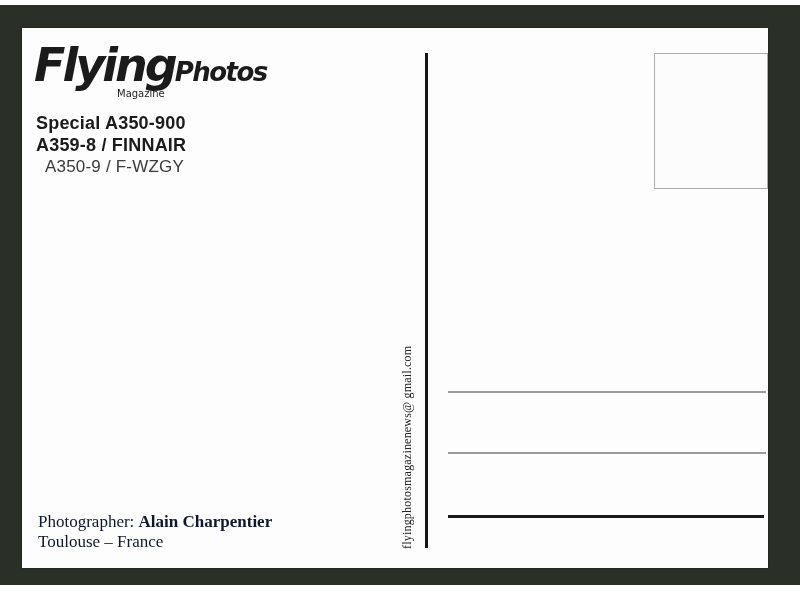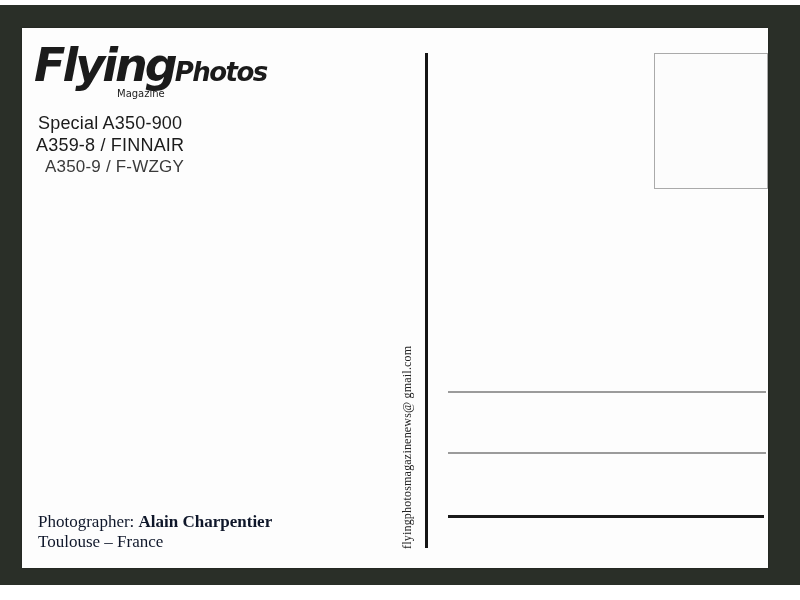--- a/index.html
+++ b/index.html
@@ -26,21 +26,21 @@
     font-size:26px;letter-spacing:-1.5px;line-height:1;
   }
   .logo .tagline{
     position:absolute;left:83px;top:46px;
     font-family:"DejaVu Sans", sans-serif;
     font-size:10px;letter-spacing:0;color:#222;
   }
   
   .title-block{position:absolute;left:14px;top:84px;color:#1b1b1b;}
   .title-block .t1,.title-block .t2{
-    font-weight:normal;font-size:18px;line-height:22px;letter-spacing:.2px;text-align:center;
+    font-weight:bold;font-size:18px;line-height:22px;letter-spacing:.2px;
   }
   .title-block .t3{
     font-weight:normal;font-size:17px;line-height:22px;color:#3a3a3a;letter-spacing:.2px;margin-left:9px;
   }
   
   .divider-line{
     position:absolute;left:403px;top:25px;width:3px;height:495px;background:#151515;
   }
   .email-vertical{
     position:absolute;left:309px;top:438px;width:152px;height:14px;

